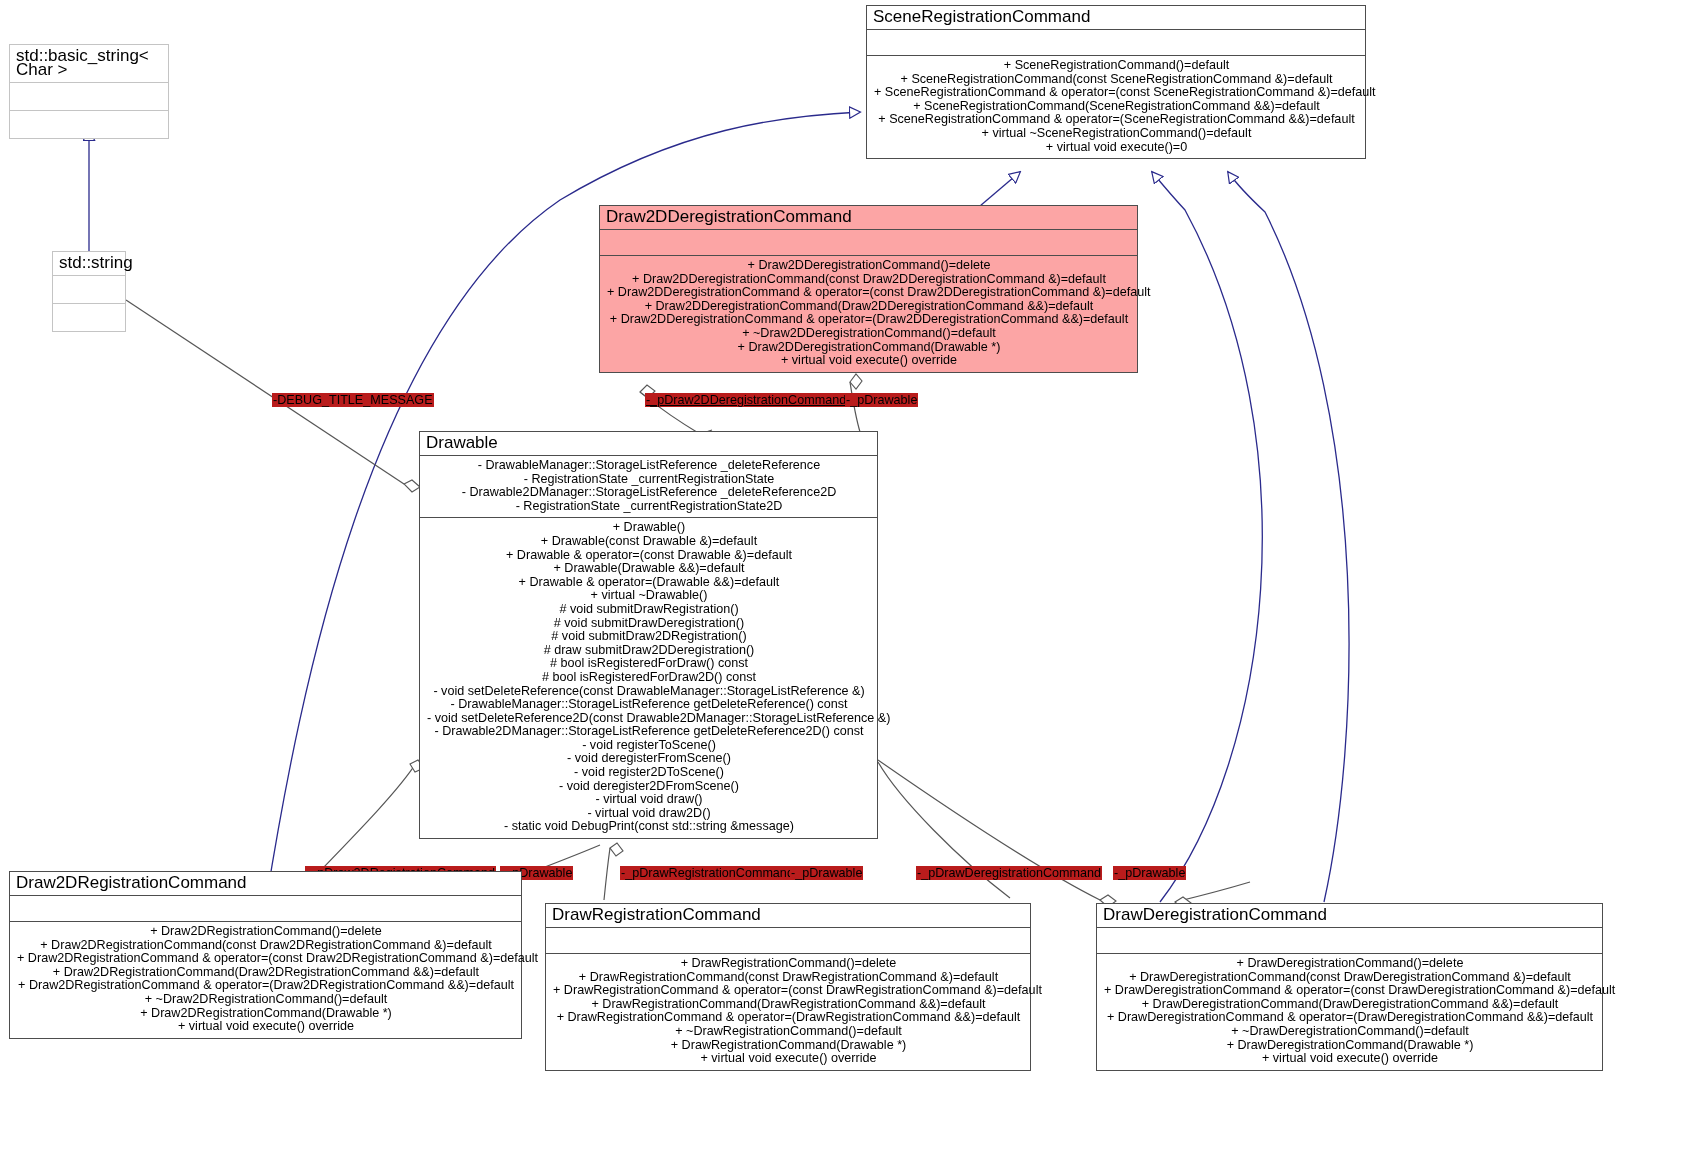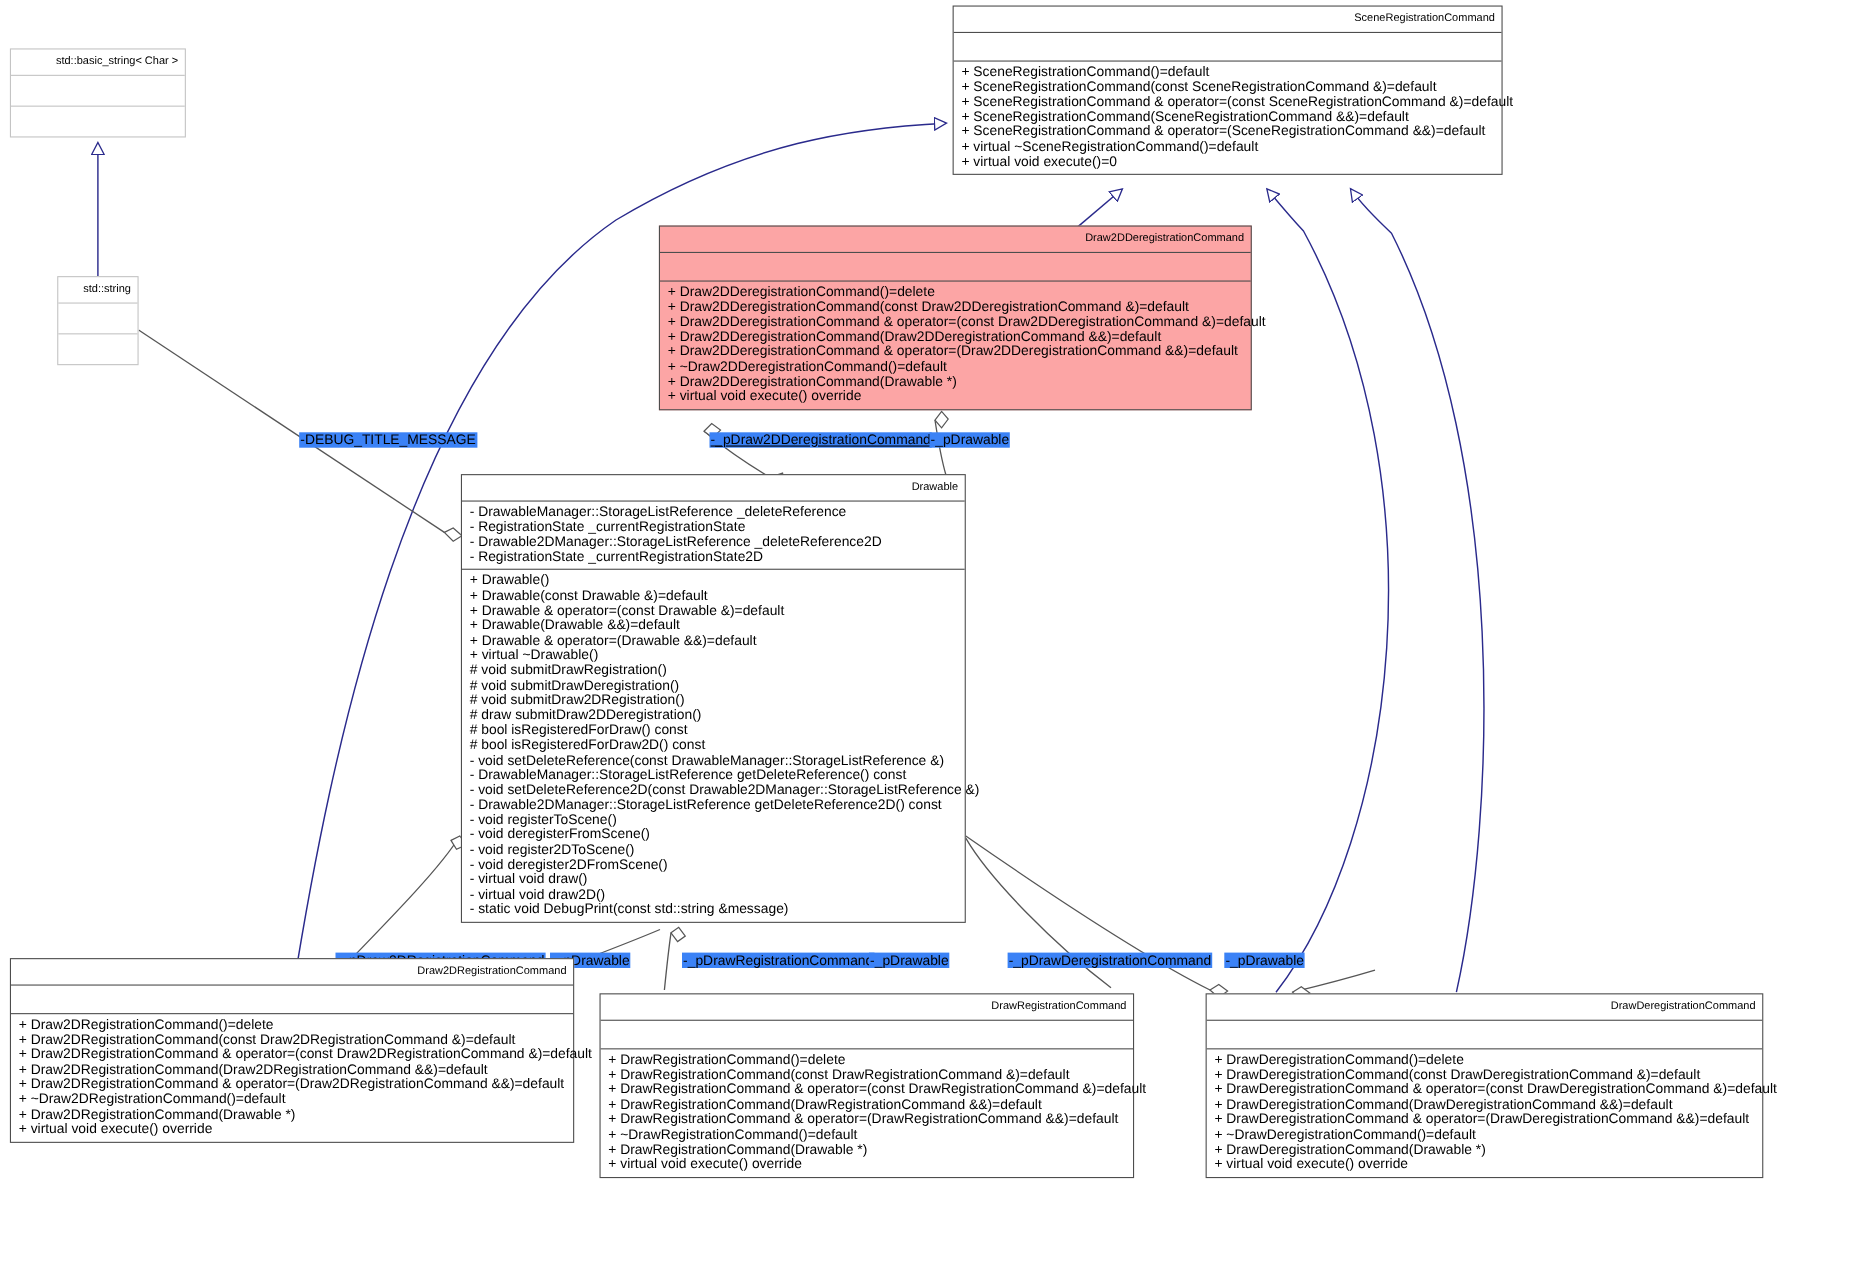--- a/index.html
+++ b/index.html
@@ -6,32 +6,32 @@
   body{width:1682px;height:1155px;position:relative;overflow:hidden;
        font-family:"Liberation Sans","DejaVu Sans",sans-serif;}
   .canvas{position:absolute;left:0;top:0;width:1682px;height:1155px;}
   svg.edges{position:absolute;left:0;top:0;width:1682px;height:1155px;pointer-events:none;}
 
   
   .uml{position:absolute;box-sizing:border-box;background:#ffffff;
        border:1px solid #4d4d4d;}
   .uml.light{border:1px solid #c4c4c4;}
   .uml.hl{background:#fca5a5;border:1px solid #4d4d4d;}
-  .uml .title{text-align:right;font-size:10px;color:#000;
+  .uml .title{text-align:left;font-size:17px;color:#000;
        padding:4px 6px 5px 6px;line-height:14px;}
-  .uml .sep{border-top:1px solid #4d4d4d;}
+  .uml .sep{border-top:1px solid #4d4d4d;text-align:center;}
   .uml.light .sep{border-top:1px solid #c4c4c4;}
   .uml .attrs,.uml .ops{padding:3px 6px 4px 7px;}
   .uml .row{font-size:12.6px;color:#000;line-height:13.6px;white-space:pre;}
   .uml .empty{height:18px;}
   .uml.light .empty{height:20px;}
 
   
   .elabel{position:absolute;font-size:12.6px;color:#000;white-space:pre;
-          background:#3b82f6;line-height:14px;padding:0 1px;}
+          background:#b91c1c;line-height:14px;padding:0 1px;}
 </style>
 </head>
 <body>
 
 <div class="canvas">
 
   <svg class="edges" viewBox="0 0 1682 1155">
     <defs>
       <marker id="inh" markerWidth="13" markerHeight="13" refX="11" refY="6.5" orient="auto" markerUnits="userSpaceOnUse">
         <path d="M 0.5 0.8 L 11.5 6.5 L 0.5 12.2 Z" fill="#ffffff" stroke="#2a2a8c" stroke-width="1.2"></path>

